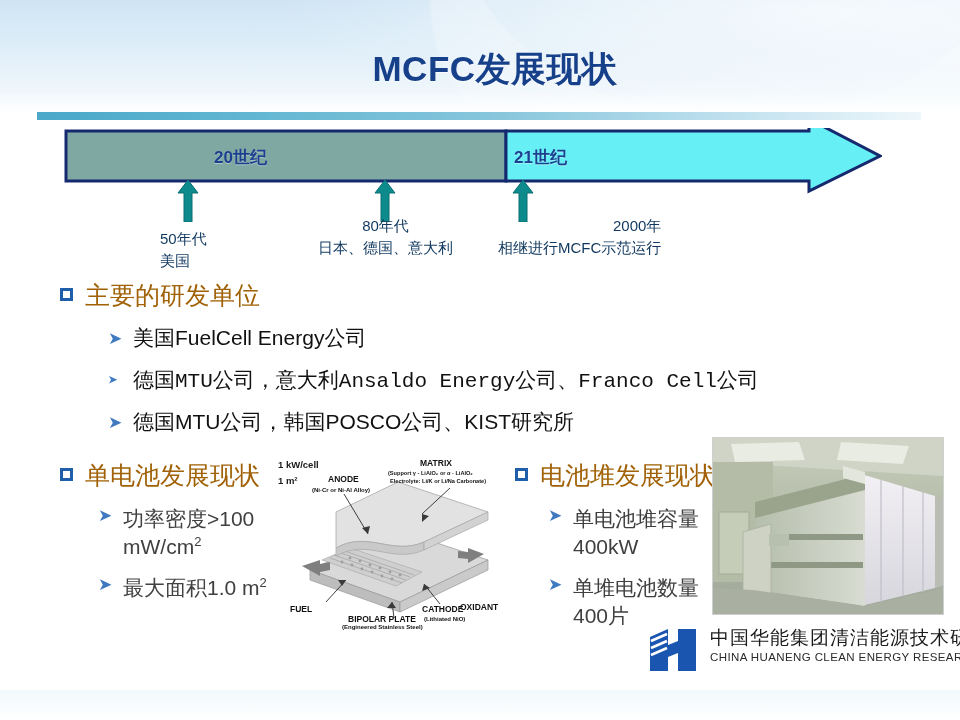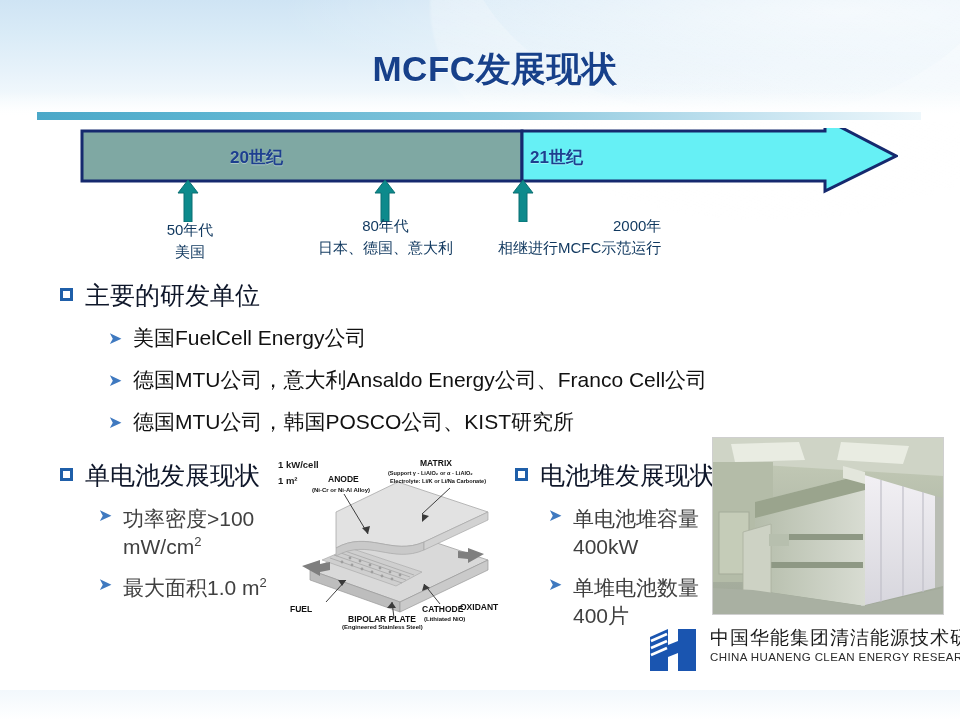--- a/index.html
+++ b/index.html
@@ -38,21 +38,21 @@
     font-size:35px;font-weight:700;color:#17408a;letter-spacing:.5px;
     text-shadow:0 1px 0 rgba(255,255,255,.7);
     padding-left:15px;
   }
   .title-rule{
     position:absolute;left:37px;top:112px;width:884px;height:8px;
     background:linear-gradient(90deg,#4ba8c8 0%, #5ab3d0 18%, #87c6dc 52%, #bfe0ee 78%, #eef7fb 100%);
   }
 
   
-  .timeline{position:absolute;left:80px;top:128px;width:818px;height:66px;padding-left:46px;}
+  .timeline{position:absolute;left:64px;top:128px;width:818px;height:66px;padding-left:46px;}
   .tl-svg{position:absolute;left:0;top:0;}
   .tl-label{
     position:absolute;font-size:17px;font-weight:700;color:#1d3f8f;
     text-shadow:0 1px 0 rgba(255,255,255,.35);
   }
   .tl-label.c20{left:150px;top:18px;}
   .tl-label.c21{left:450px;top:18px;}
 
   .tick-arrow{position:absolute;width:22px;height:42px;}
   .tick-arrow svg{display:block;}
@@ -60,21 +60,21 @@
   .tl-cap{position:absolute;font-size:15px;color:#10385f;line-height:1.45;white-space:nowrap;}
   .tl-cap .l1{display:block;}
   .tl-cap .l2{display:block;}
 
   
   .sq-bullet{
     display:inline-block;width:13px;height:13px;border:3px solid #1f5fa9;
     background:#ffffff;margin-right:12px;vertical-align:3px;box-sizing:border-box;
   }
   .section-head{
-    position:absolute;font-size:25px;color:#0f172a;white-space:nowrap;font-weight:400;
+    position:absolute;font-size:25px;color:#a16207;white-space:nowrap;font-weight:400;
   }
   .arrow-bullet{
     display:inline-block;width:15px;margin-right:10px;color:#3f79c0;
     font-size:17px;vertical-align:1px;
   }
   .sub-item{
     position:absolute;font-size:21px;color:#111;white-space:nowrap;
   }
   sup{font-size:.62em;vertical-align:super;line-height:0;}
 
@@ -142,41 +142,41 @@
     <svg width="22" height="42" viewBox="0 0 22 42">
         <path d="M11,0 L21,13 L15,13 L15,42 L7,42 L7,13 L1,13 Z" fill="#0d8a8c" stroke="#0a6f73" stroke-width="1"></path>
       </svg>
   </div>
   <div class="tick-arrow" style="left:512px;top:180px;">
     <svg width="22" height="42" viewBox="0 0 22 42">
         <path d="M11,0 L21,13 L15,13 L15,42 L7,42 L7,13 L1,13 Z" fill="#0d8a8c" stroke="#0a6f73" stroke-width="1"></path>
       </svg>
   </div>
 
-  <div class="tl-cap" style="left:160px;top:219px;text-align:center;width:60px;">
+  <div class="tl-cap" style="left:160px;top:228px;text-align:left;width:60px;">
     <span class="l1">50年代</span>
     <span class="l2">美国</span>
   </div>
   <div class="tl-cap" style="left:308px;top:215px;text-align:center;width:155px;">
     <span class="l1">80年代</span>
     <span class="l2">日本、德国、意大利</span>
   </div>
   <div class="tl-cap" style="left:498px;top:215px;text-align:right;">
     <span class="l1">2000年</span>
     <span class="l2">相继进行MCFC示范运行</span>
   </div>
 
   <div class="section-head" style="left:60px;top:279px;">
     <span class="sq-bullet"></span><span>主要的研发单位</span>
   </div>
 
   <div class="sub-item" style="left:108px;top:324px;">
     <span class="arrow-bullet">➤</span><span>美国FuelCell Energy公司</span>
   </div>
-  <div class="sub-item" style="left:108px;top:366px;">
+  <div class="sub-item" style="left:108px;top:366px;font-family:Liberation Mono, monospace;">
     <span class="arrow-bullet">➤</span><span>德国MTU公司，意大利Ansaldo Energy公司、Franco Cell公司</span>
   </div>
   <div class="sub-item" style="left:108px;top:408px;">
     <span class="arrow-bullet">➤</span><span>德国MTU公司，韩国POSCO公司、KIST研究所</span>
   </div>
 
   <div class="section-head" style="left:60px;top:459px;">
     <span class="sq-bullet"></span><span>单电池发展现状</span>
   </div>
 

